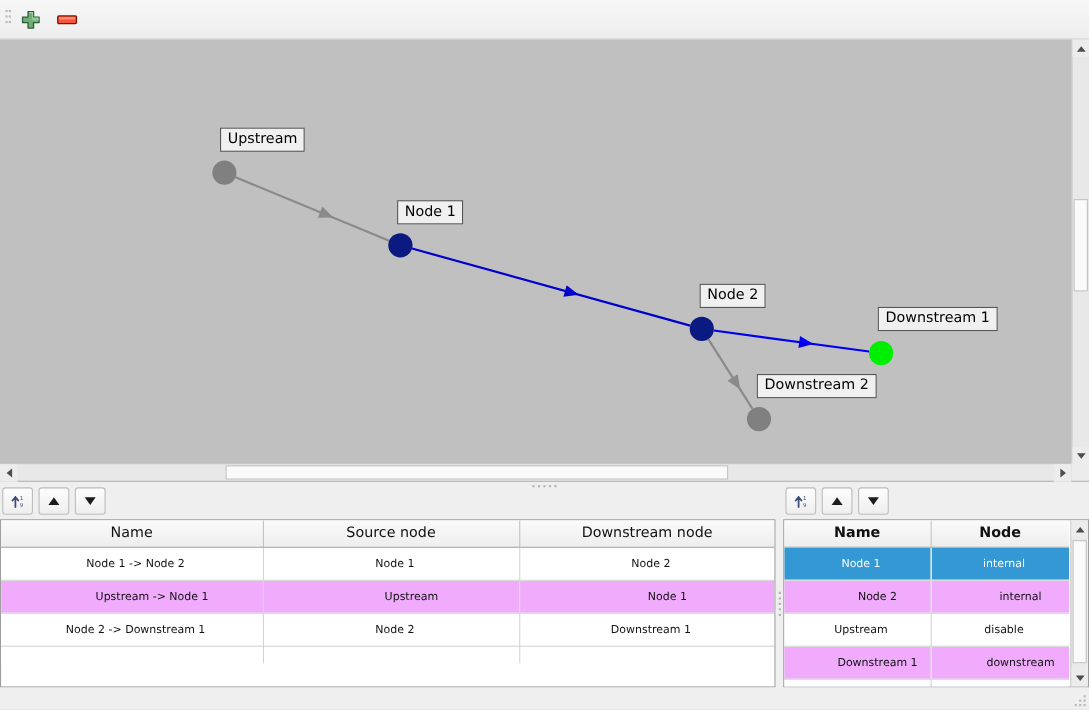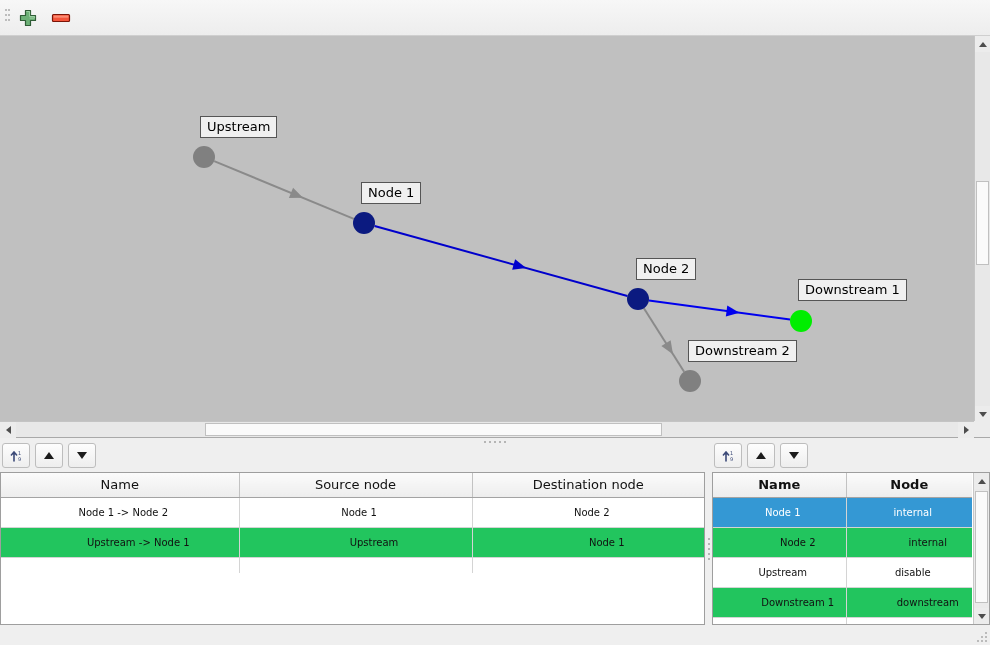--- a/index.html
+++ b/index.html
@@ -129,21 +129,21 @@
   td {
     border-right: 1px solid #d4d4d4;
     border-bottom: 1px solid #d4d4d4;
     height: 30px;
     padding: 0 0 0 7px;
     font-size: 10px;
     color: #111;
     white-space: nowrap; overflow: hidden; text-overflow: ellipsis; text-align: center;
   }
   tr.even td { background: #ffffff; }
-  tr.odd  td { background: #22c55e; padding-left: 37px; }
+  tr.odd  td { background: #f0abfc; padding-left: 37px; }
   tr.selected td { background: #3498d4; color: #ffffff; }
   tr.filler td { height: 16px; background: #ffffff; border-bottom: none; }
 
   
   .tbl-sb {
     position: absolute; right: 0; top: 0; width: 16px; bottom: 0;
     background: #eaeaea; border-left: 1px solid #c8c8c8;
   }
   .tbl-sb .sb-thumb { left: 1px; right: 1px; }
 
@@ -277,33 +277,38 @@
         <table>
           <colgroup>
               <col style="width:238px">
               <col style="width:233px">
               <col>
             </colgroup>
           <thead>
             <tr>
               <th>Name</th>
               <th>Source node</th>
-              <th style="border-right:none">Destination node</th>
+              <th style="border-right:none">Downstream node</th>
             </tr>
           </thead>
           <tbody id="edges-body">
               <tr class="even">
                 <td>Node 1 -&gt; Node 2</td>
                 <td>Node 1</td>
                 <td style="border-right: none;">Node 2</td>
               </tr>
               <tr class="odd">
                 <td>Upstream -&gt; Node 1</td>
                 <td>Upstream</td>
                 <td style="border-right: none;">Node 1</td>
+              </tr>
+              <tr class="even">
+                <td>Node 2 -&gt; Downstream 1</td>
+                <td>Node 2</td>
+                <td style="border-right: none;">Downstream 1</td>
               </tr>
               <tr class="filler">
                 <td></td>
                 <td></td>
                 <td style="border-right: none;"></td>
               </tr>
             </tbody>
         </table>
       </div>
     </div>

